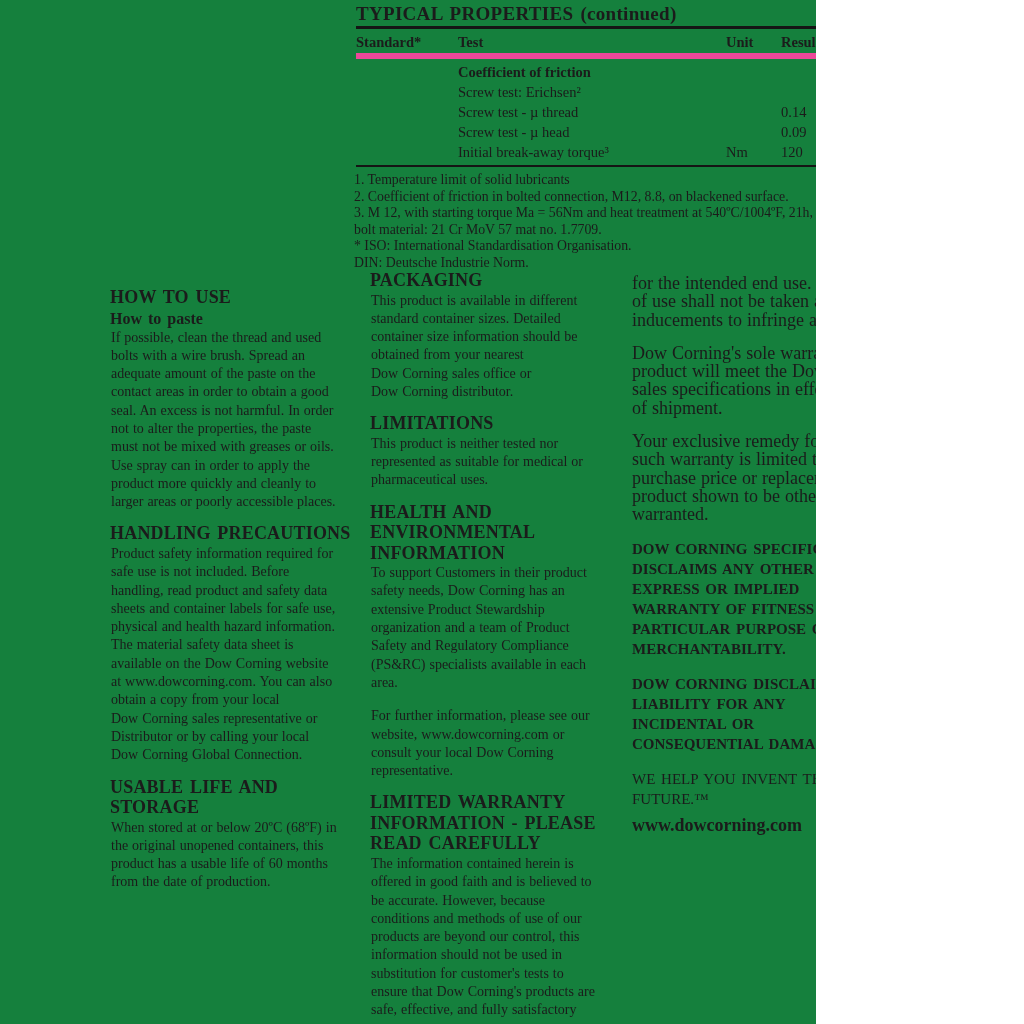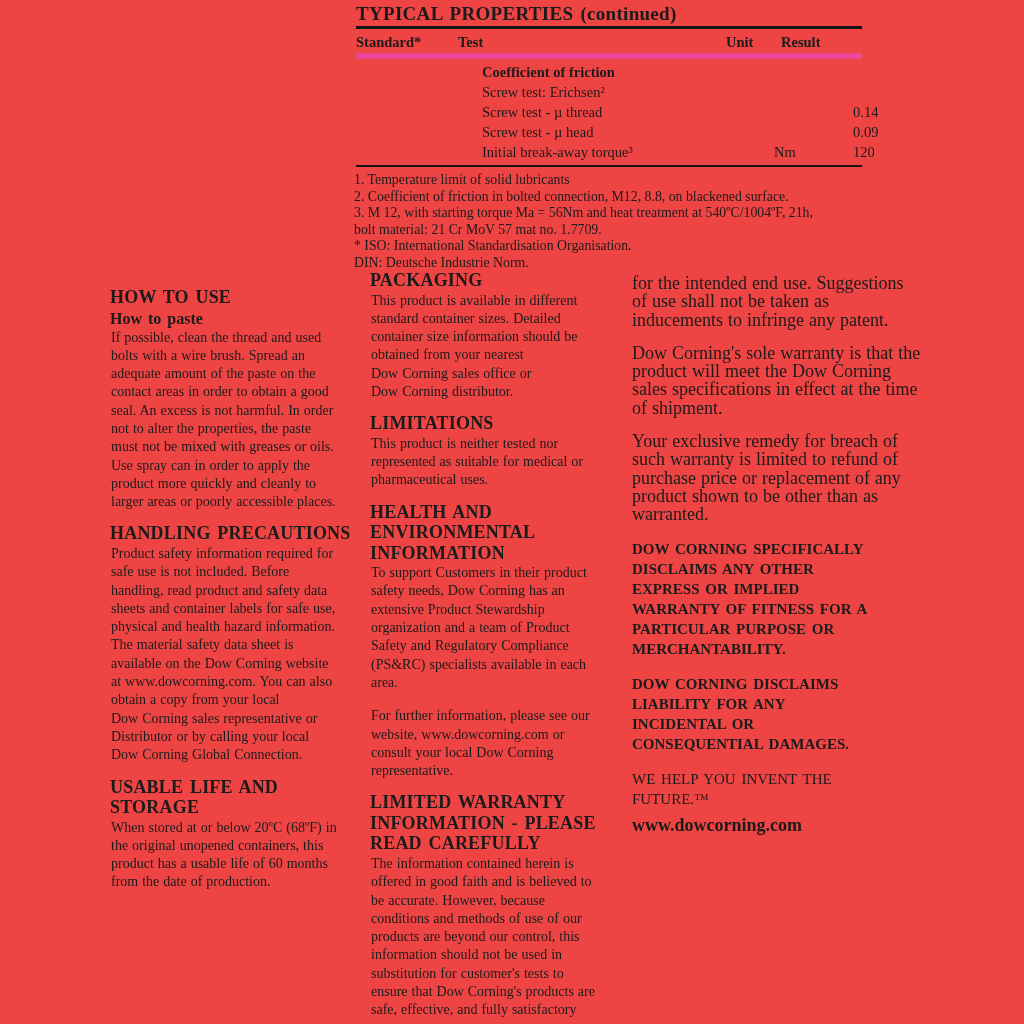--- a/index.html
+++ b/index.html
@@ -1,30 +1,30 @@
 <!DOCTYPE html>
 <html><head>
 <meta charset="utf-8">
 <style>
   html,body { margin:0; padding:0; background:#ffffff; }
   .page {
-    position:relative; width:1024px; height:1024px; background:#ef4444;
+    position:relative; width:816px; height:1024px; background:#15803d;
     font-family:"Liberation Serif","DejaVu Serif",serif; color:#1b1b1b; overflow:hidden;
   }
 
   
   .props { position:absolute; left:356px; top:4px; width:506px; }
   .tbl-title {
     font-size:19px; line-height:20px; font-weight:bold; margin:0;
     padding:0 0 2px 0; border-bottom:3px solid #151515; letter-spacing:.3px; word-spacing:2px;
   }
   .tr { display:grid; grid-template-columns:102px 268px 55px 1fr; }
   .thead { font-weight:bold; font-size:14.5px; padding:5px 0 2px; border-bottom:6px solid #ec4899; }
   .tbody { border-bottom:2.5px solid #151515; padding:3px 0 3px; }
-  .tbody .tr { line-height:20px; font-size:14.5px;gap:24px; }
+  .tbody .tr { line-height:20px; font-size:14.5px; }
   .c { display:block; }
   .c.bold { font-weight:bold; }
   .footnotes { margin-top:5px; font-size:13.8px; line-height:16.6px; white-space:pre; margin-left:-2px; }
 
   
   .cols { position:absolute; left:110px; top:270px; display:flex; }
   .col-left  { width:238px; padding-top:17px; margin-right:22px; }
   .col-mid   { width:242px; margin-right:20px; }
   .col-right { width:230px; padding-top:4px; }
 

